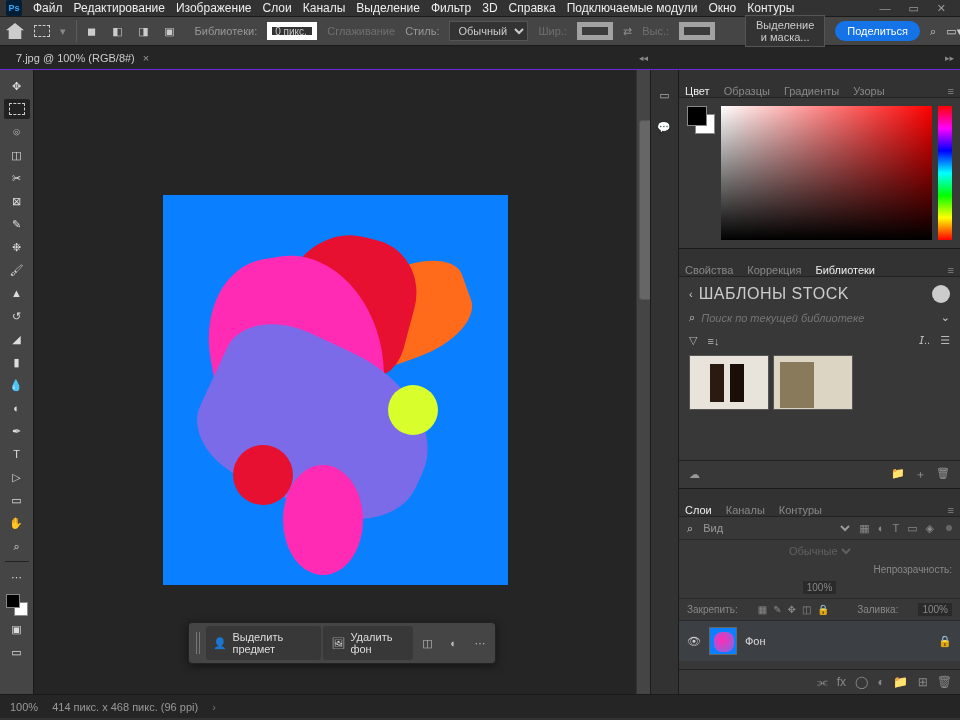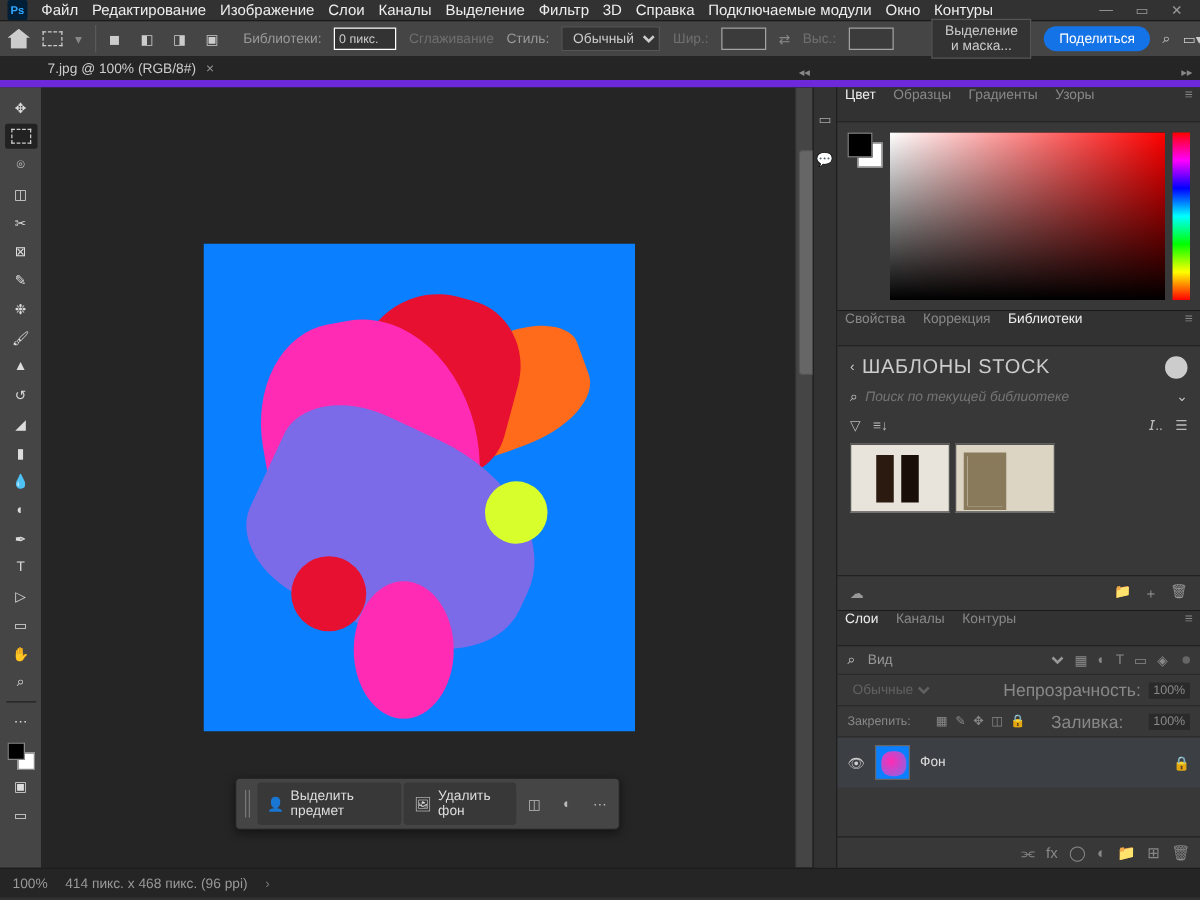--- a/index.html
+++ b/index.html
@@ -12,26 +12,26 @@
 .window-controls { margin-left: auto; display: flex; gap: 18px; padding-right: 8px; }
 .window-controls span { color: #999; cursor: pointer; font-size: 11px; }
 
 
 .optbar { background: #454545; height: 30px; display: flex; align-items: center; padding: 0 6px; gap: 10px; border-top: 1px solid #1a1a1a; border-bottom: 1px solid #1a1a1a; }
 .home-icon { width: 18px; height: 16px; background: #ccc; clip-path: polygon(50% 0, 100% 45%, 85% 45%, 85% 100%, 15% 100%, 15% 45%, 0 45%); }
 .opt-icon { width: 22px; height: 22px; display: flex; align-items: center; justify-content: center; color: #ccc; cursor: pointer; }
 .opt-group { display: flex; gap: 4px; padding: 0 4px; border-left: 1px solid #5a5a5a; }
 .sel-shape { width: 16px; height: 12px; border: 1px dashed #ccc; }
 .opt-label { color: #999; font-size: 11px; }
-.opt-input { background: #333; border: 1px solid #ffffff; color: #ccc; width: 50px; height: 18px; font-size: 10px; padding: 0 3px; }
+.opt-input { background: #333; border: 5px solid #ffffff; color: #ccc; width: 50px; height: 18px; font-size: 10px; padding: 0 3px; }
 .opt-select { background: #333; border: 1px solid #555; color: #ccc; height: 20px; font-size: 11px; padding: 0 4px; width: 80px; }
 .share-btn { background: #1473e6; color: #fff; border: none; padding: 4px 12px; border-radius: 12px; font-size: 11px; margin-left: auto; cursor: pointer; }
 
 
-.tabbar { background: #252525; height: 24px; display: flex; align-items: center; padding-left: 38px; border-bottom: 6px solid #6d28d9; }
+.tabbar { background: #252525; height: 24px; display: flex; align-items: center; padding-left: 16px; border-bottom: 1px solid #6d28d9; }
 .doc-tab { color: #ccc; font-size: 11px; display: flex; align-items: center; gap: 8px; }
 .doc-tab .close { color: #999; cursor: pointer; }
 
 
 .main { display: flex; height: 624px; }
 
 
 .tools { background: #454545; width: 34px; display: flex; flex-direction: column; align-items: center; padding: 6px 0; gap: 3px; border-right: 1px solid #1a1a1a; }
 .tool { width: 26px; height: 20px; display: flex; align-items: center; justify-content: center; cursor: pointer; border-radius: 2px; color: #ddd; }
 .tool.active { background: #222; }
@@ -57,21 +57,21 @@
 
 .context-bar { position: absolute; bottom: 30px; left: 50%; transform: translateX(-50%); background: #454545; border: 1px solid #222; border-radius: 4px; display: flex; align-items: center; gap: 2px; padding: 3px; box-shadow: 0 2px 8px rgba(0,0,0,.5); }
 .ctx-btn { display: flex; align-items: center; gap: 5px; padding: 5px 8px; background: #383838; border-radius: 3px; cursor: pointer; font-size: 11px; color: #ddd; }
 .ctx-icon-btn { width: 28px; height: 26px; display: flex; align-items: center; justify-content: center; cursor: pointer; color: #bbb; border-radius: 3px; }
 
 
 .right { width: 310px; background: #323232; display: flex; border-left: 1px solid #1a1a1a; }
 .right-strip { width: 28px; background: #323232; display: flex; flex-direction: column; align-items: center; padding-top: 16px; gap: 14px; border-right: 1px solid #1a1a1a; }
 .right-strip div { width: 18px; height: 18px; color: #aaa; cursor: pointer; display:flex; align-items:center; justify-content:center;}
 .right-main { flex: 1; display: flex; flex-direction: column; }
-.panel-tabs { background: #323232; height: 28px; display: flex; align-items: flex-start; padding: 0 6px; gap: 14px; border-bottom: 1px solid #222; }
+.panel-tabs { background: #323232; height: 28px; display: flex; align-items: flex-end; padding: 0 6px; gap: 14px; border-bottom: 1px solid #222; }
 .panel-tab { color: #888; font-size: 11px; cursor: pointer; }
 .panel-tab.active { color: #eee; }
 .panel-menu { margin-left: auto; color: #888; cursor: pointer; }
 
 .color-panel { background: #383838; padding: 8px; display: flex; gap: 6px; height: 150px; }
 .color-fg-bg { width: 28px; height: 28px; position: relative; flex-shrink:0; }
 .color-fg-bg .fg { position: absolute; width: 20px; height: 20px; background: #000; border: 1px solid #888; top: 0; left: 0; z-index: 2; }
 .color-fg-bg .bg { position: absolute; width: 20px; height: 20px; background: #fff; border: 1px solid #888; bottom: 0; right: 0; }
 .color-field { flex: 1; background: linear-gradient(to bottom, rgba(0,0,0,0) 0%, #000 100%), linear-gradient(to right, #fff 0%, #ff0000 100%); position: relative; }
 .hue-strip { width: 14px; background: linear-gradient(to bottom, #ff0000, #ff00ff, #0000ff, #00ffff, #00ff00, #ffff00, #ff0000); }
@@ -90,23 +90,23 @@
 .thumb.t1::after { content:""; position:absolute; left:20px; top:8px; width:14px; height:38px; background:#2a1a0f; box-shadow: 20px 0 0 #1a0f08; }
 .thumb.t2 { background: #dcd5c4; }
 .thumb.t2::after { content:""; position:absolute; left:6px; top:6px; width:28px; height:40px; border:3px solid #8a7a5c; box-shadow: 36px 0 0 -3px #8a7a5c inset; }
 .lib-footer { display: flex; align-items: center; padding: 6px 10px; gap: 10px; color: #999; border-top: 1px solid #222; margin-top: 40px; }
 .lib-footer .right-ics { margin-left: auto; display: flex; gap: 10px; }
 
 .layers-panel { background: #383838; border-top: 1px solid #1a1a1a; flex: 1; display: flex; flex-direction: column; }
 .layers-search { display: flex; align-items: center; padding: 4px 8px; gap: 6px; border-bottom: 1px solid #2a2a2a; }
 .layers-search select { background: transparent; border: none; color: #999; font-size: 11px; flex: 1; }
 .layers-search-ics { display: flex; gap: 8px; color: #888; }
-.layers-opts { display: flex; align-items: center; padding: 4px 8px; gap: 6px; border-bottom: 1px solid #2a2a2a; }
+.layers-opts { display: flex; align-items: center; padding: 4px 8px; gap: 6px; border-bottom: 1px solid #2a2a2a; flex-direction: column; }
 .layers-opts select { background: transparent; border: none; color: #888; font-size: 11px; }
-.opacity-lbl { margin-left: auto; color: #888; font-size: 14px; }
+.opacity-lbl { margin-left: auto; color: #888; font-size: 10px; }
 .opacity-val { background: #2a2a2a; padding: 1px 4px; color: #888; font-size: 10px; }
 .lock-row { display: flex; align-items: center; padding: 4px 8px; gap: 20px; color: #888; font-size: 10px; border-bottom: 1px solid #2a2a2a; }
 .lock-ics { display: flex; gap: 6px; }
 .lock-ics span { cursor: pointer; }
 .layer-item { display: flex; align-items: center; padding: 6px 8px; gap: 8px; background: #5a7a9a22; }
 .layer-eye { cursor: pointer; }
 .layer-thumb { width: 28px; height: 28px; background: #0a7fff; border: 1px solid #666; position:relative; overflow:hidden;}
 .layer-thumb::after{content:"";position:absolute;left:4px;top:4px;width:20px;height:20px;background:radial-gradient(circle at 40% 40%,#ff2bb4,#7b6be8);border-radius:40%;}
 .layer-name { color: #ddd; font-size: 11px; }
 .layer-lock { margin-left: auto; color: #999; }

